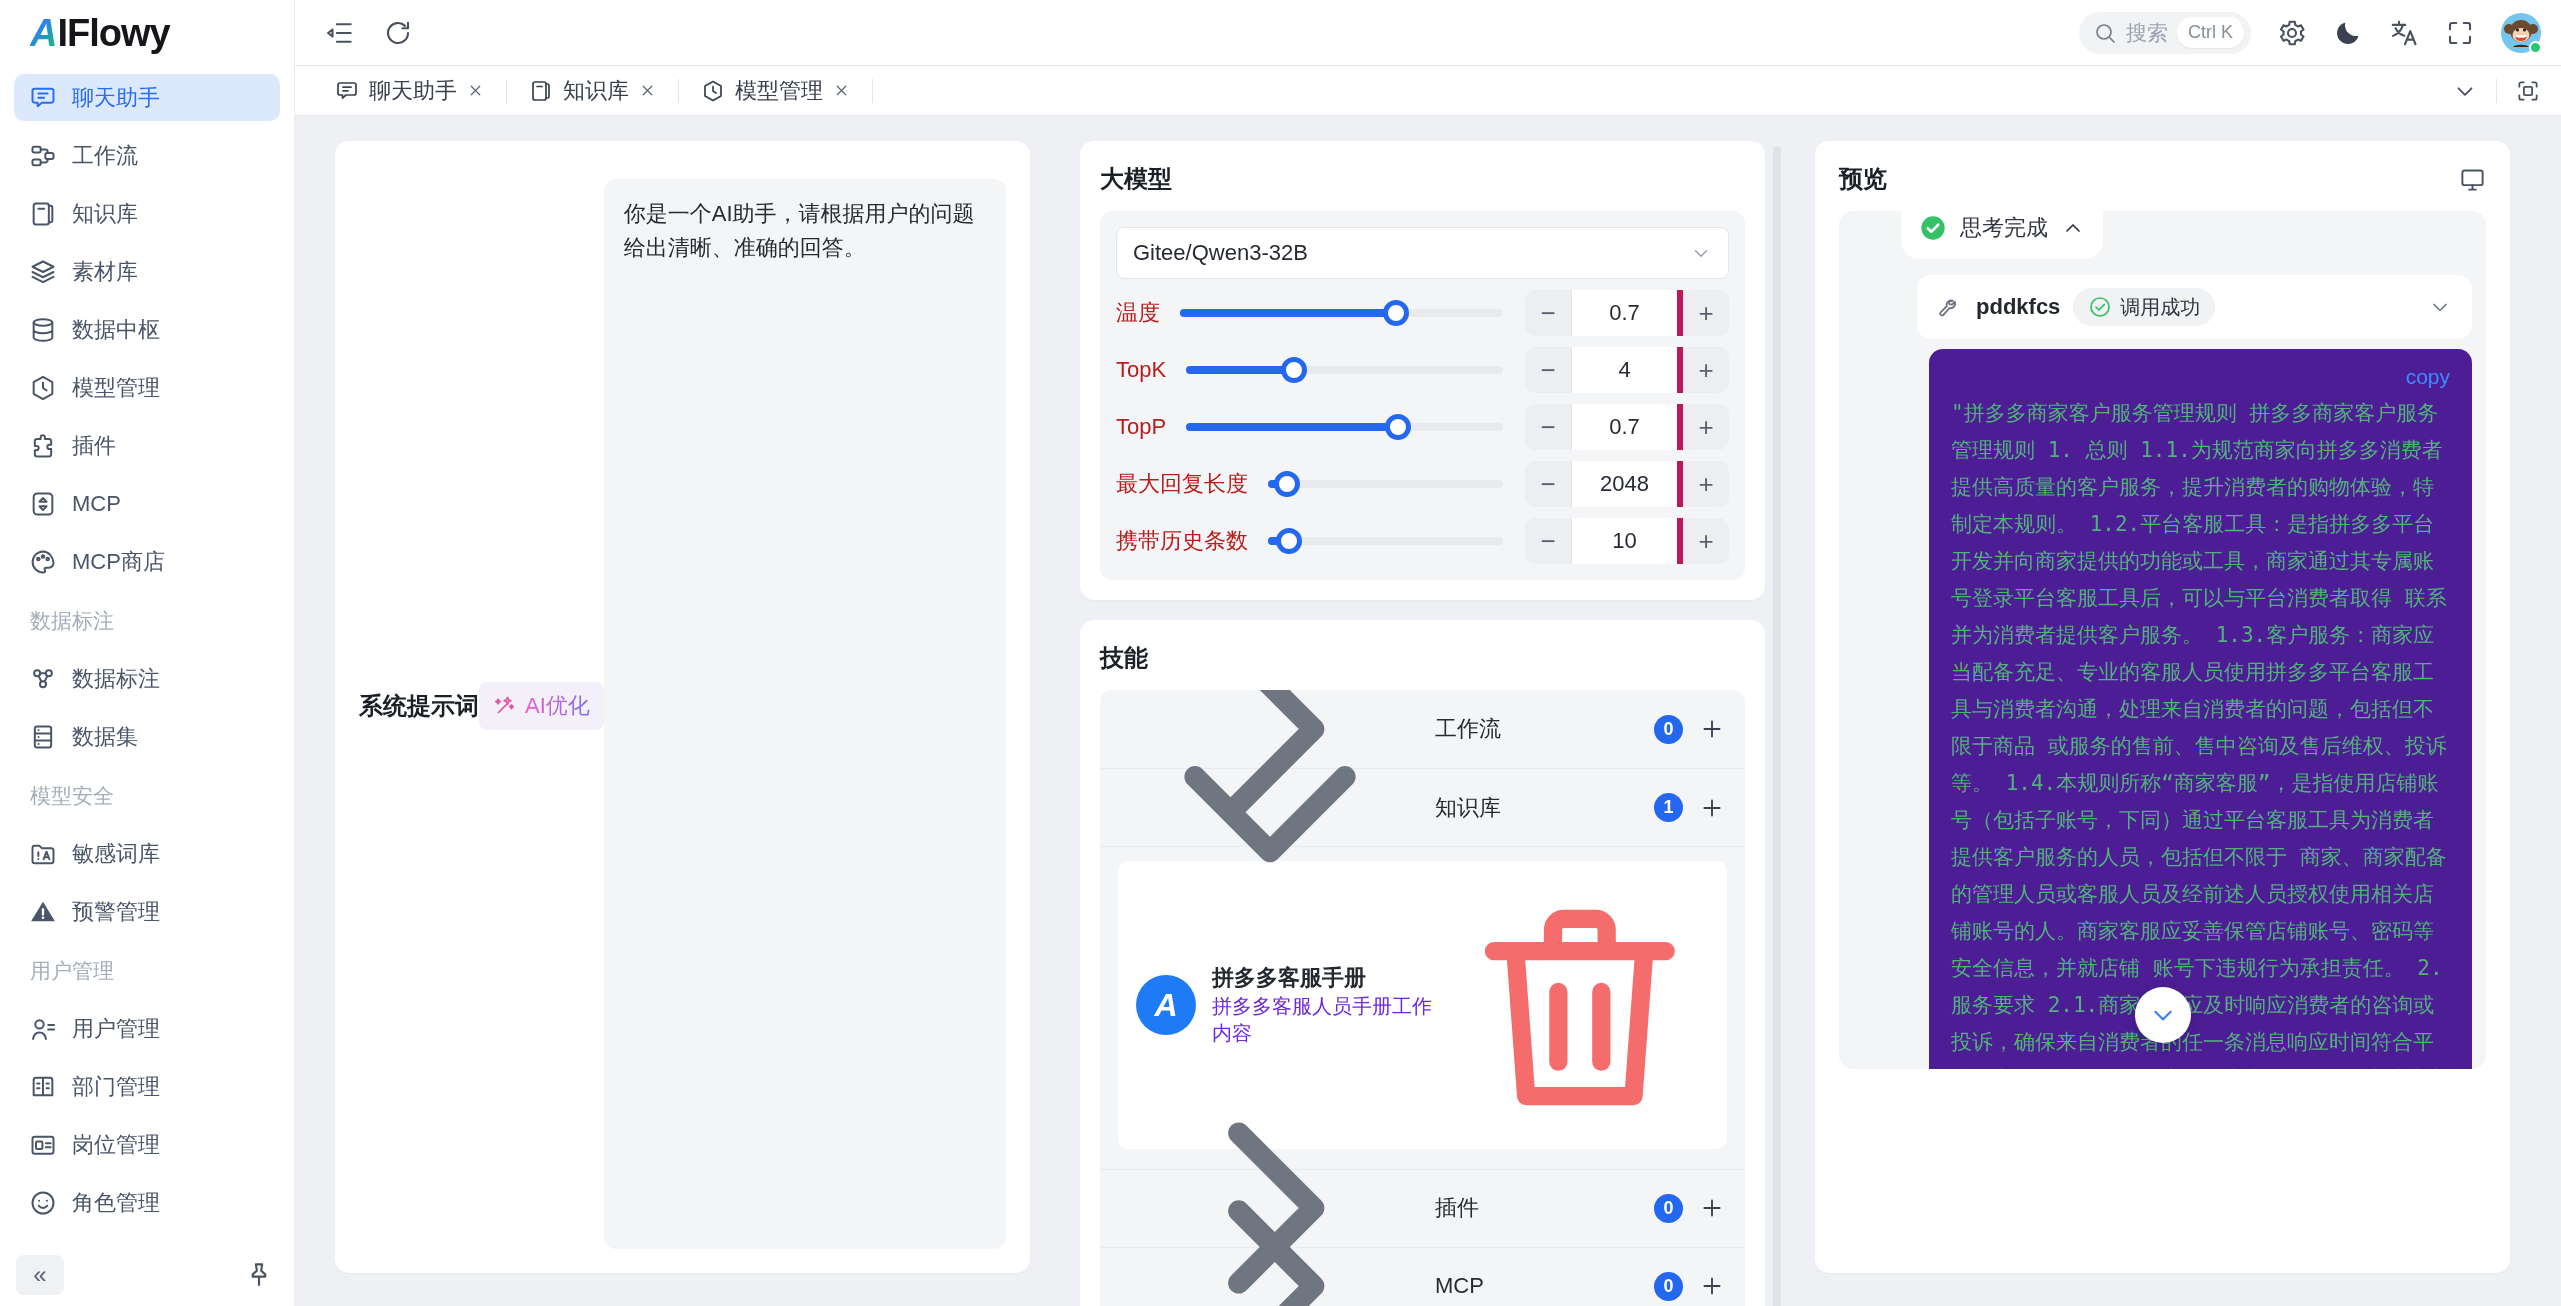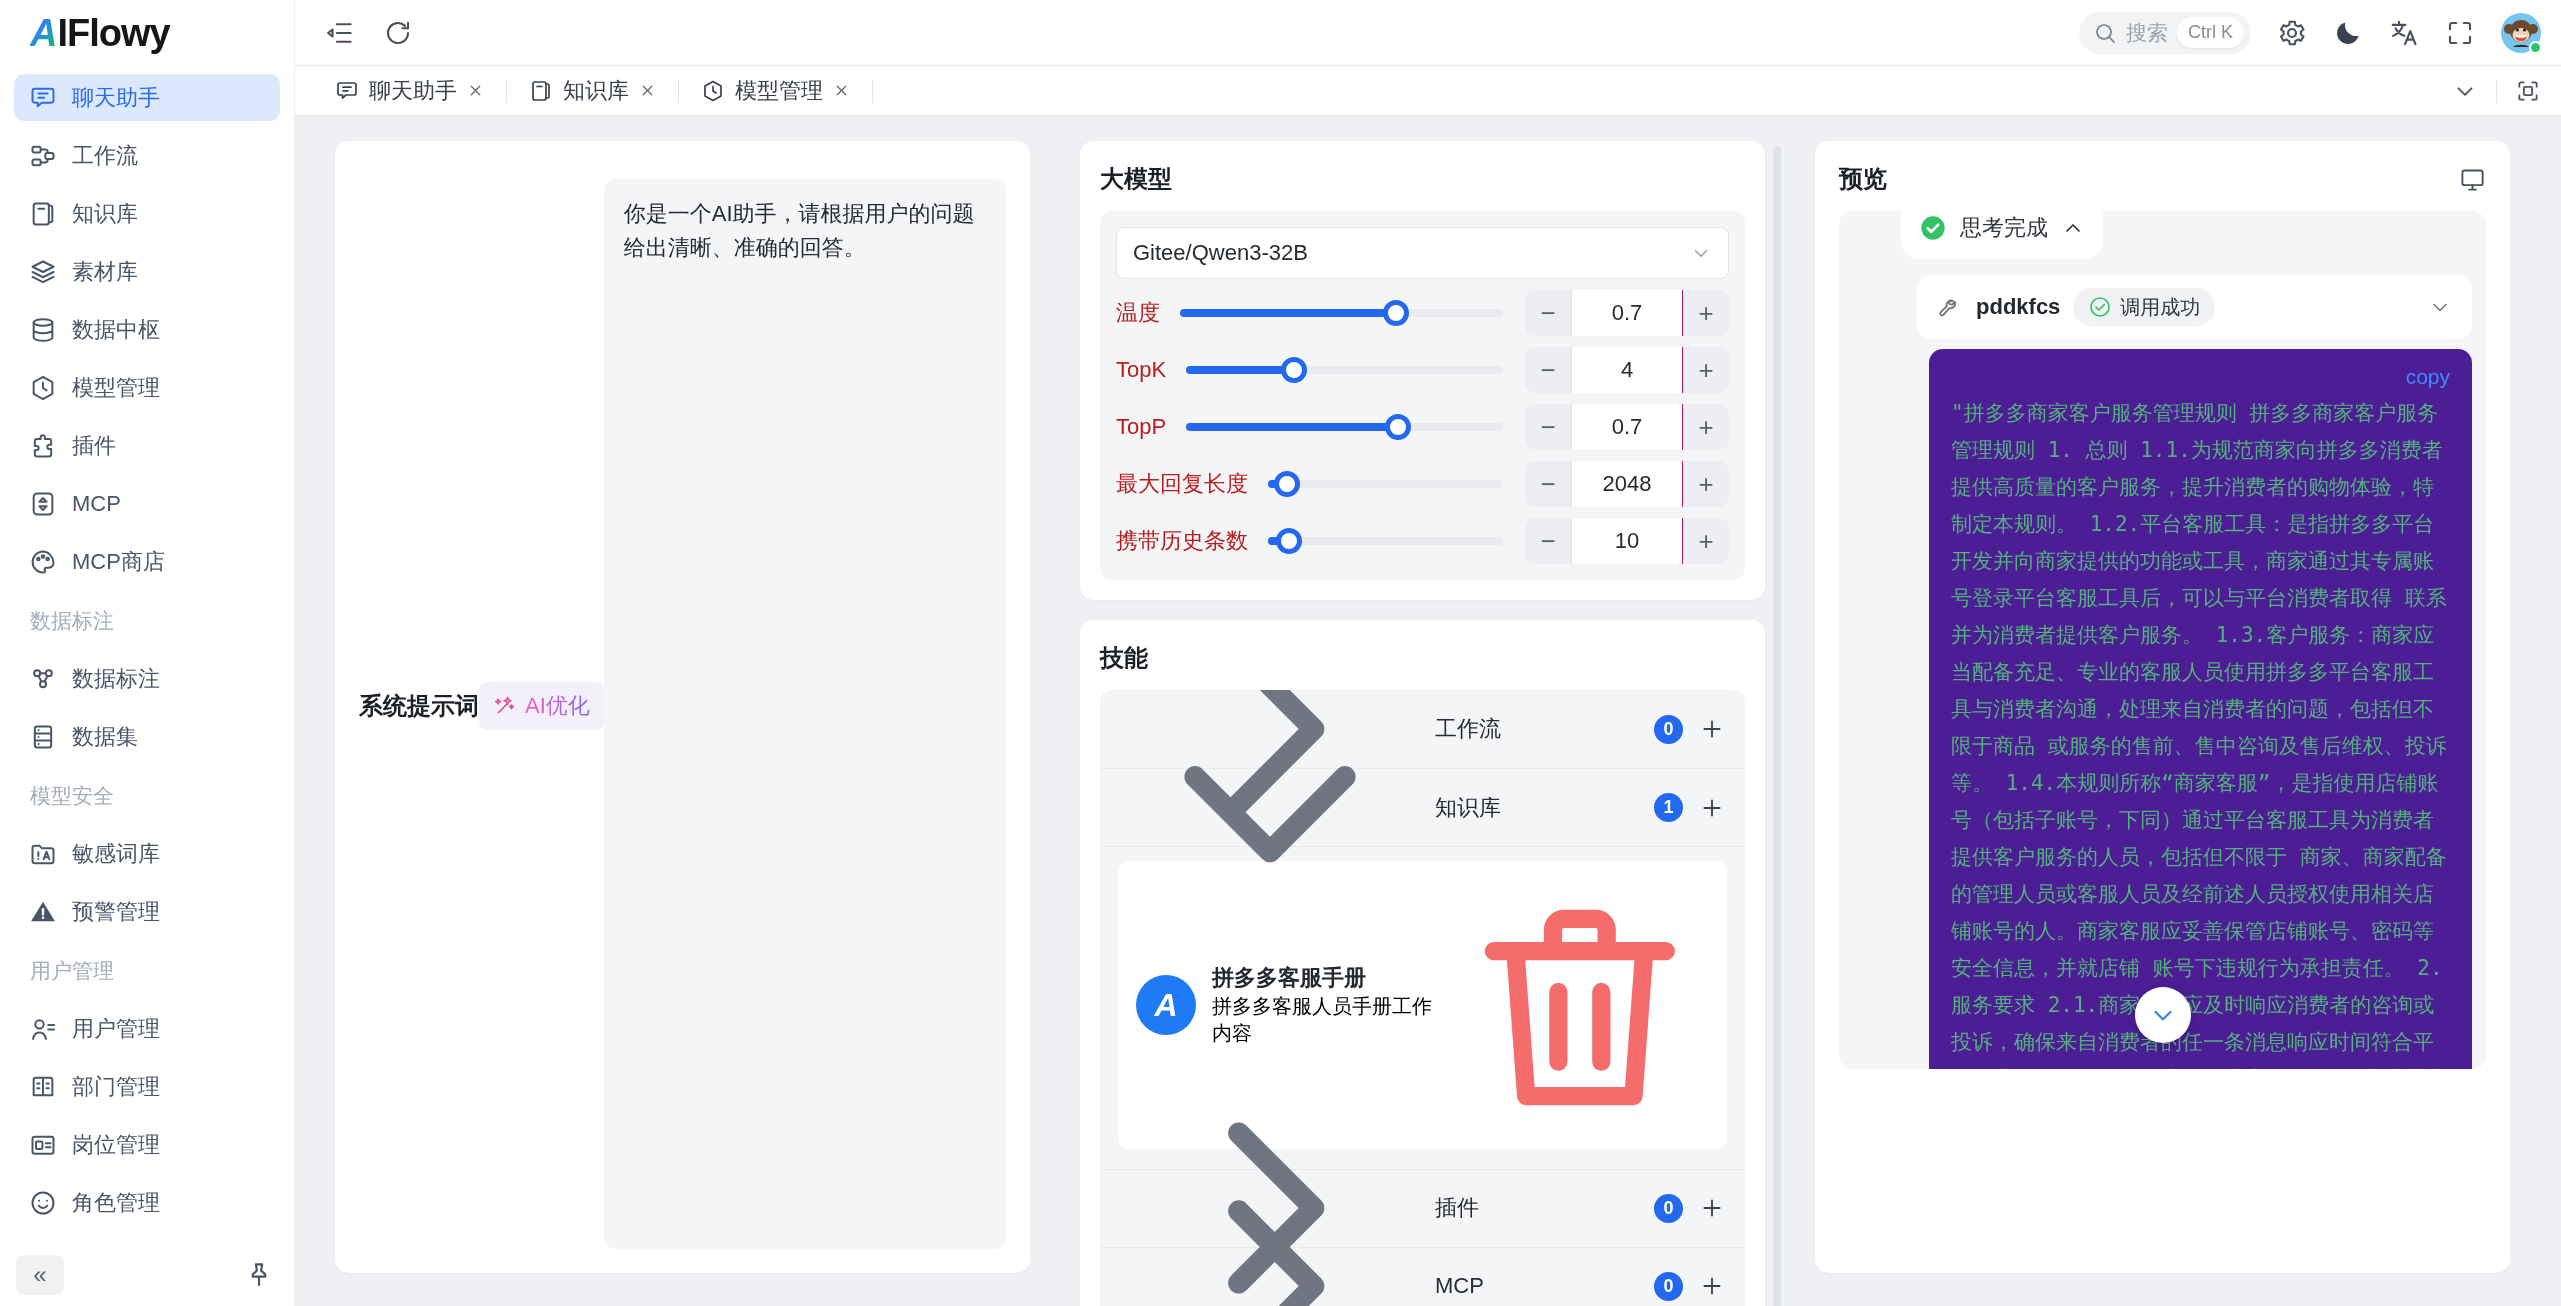--- a/index.html
+++ b/index.html
@@ -69,38 +69,38 @@
   .model-select { background:#fff; border:1px solid #e3e5e9; border-radius:8px; height:52px; display:flex; align-items:center; padding:0 16px; cursor:pointer; }
   .model-select .chev { margin-left:auto; color:#9aa2ae; }
   .param-row { display:flex; align-items:center; height:47px; margin-top:10px; }
   .param-label { color:#b91c1c; flex:none; }
   .slider { flex:1; margin:0 22px 0 20px; position:relative; height:26px; }
   .track { position:absolute; top:9px; left:0; right:0; height:8px; background:#e8eaed; border-radius:4px; }
   .fill { position:absolute; top:0; left:0; height:8px; background:#2468f0; border-radius:4px; }
   .thumb { position:absolute; top:-9px; width:26px; height:26px; background:#fff; border:5px solid #2468f0; border-radius:50%; margin-left:-13px; }
   .stepper { display:flex; align-items:stretch; height:46px; background:#eceef1; border-radius:10px; overflow:hidden; flex:none; }
   .step-btn { width:46px; border:none; background:transparent; color:#5a6270; font-size:26px; cursor:pointer; line-height:1; }
-  .step-val { width:112px; background:#fff; border-left:1px solid #e2e4e8; border-right:1px solid #be185d; display:flex; align-items:center; justify-content:center; color:#262b33; }
+  .step-val { width:112px; background:#fff; border-left:1px solid #e2e4e8; border-right:6px solid #be185d; display:flex; align-items:center; justify-content:center; color:#262b33; }
 
   .skills-card { padding:22px 20px 20px; flex:none; }
   .skills-panel { margin-top:16px; overflow:hidden; }
   .srow { display:flex; align-items:center; height:78px; padding:0 20px; }
   .srow + .srow, .sitem-wrap + .srow, .srow + .sitem-wrap { border-top:1px solid #e8eaec; }
   .srow .chev { color:#6f7682; margin-right:15px; }
   .chev .ic { width:20px; height:20px; }
   .srow-label { color:#262b33; }
   .srow .spacer { flex:1; }
   .count-badge { width:29px; height:29px; border-radius:50%; background:#2468f0; color:#fff; font-size:18px; font-weight:bold; display:flex; align-items:center; justify-content:center; }
   .plus-btn { background:none; border:none; color:#3a414d; margin-left:16px; cursor:pointer; display:flex; }
   .plus-btn .ic { width:26px; height:26px; }
   .sitem-wrap { padding:14px 18px 20px; }
   .sitem { background:#fff; border-radius:10px; display:flex; align-items:center; gap:16px; padding:15px 18px; }
   .sitem-logo { width:60px; height:60px; flex:none; }
   .sitem-title { font-weight:600; color:#23272e; }
-  .sitem-desc { font-size:20px; color:#000000; margin-top:0; }
+  .sitem-desc { font-size:20px; color:#6d28d9; margin-top:0; }
   .trash-btn { margin-left:auto; background:none; border:none; color:#f56c6c; cursor:pointer; }
   .trash-btn .ic { width:30px; height:30px; }
 
   .col2-scrollbar { position:absolute; left:1478px; top:30px; width:8px; height:1235px; background:#dfe2e7; border-radius:4px; }
 
   
   .preview-card { flex:1; min-width:0; display:flex; flex-direction:column; padding:22px 24px 24px; }
   .preview-head { display:flex; align-items:center; justify-content:space-between; }
   .preview-head .icon-btn .ic { width:27px; height:27px; }
   .chat-panel { margin-top:16px; height:858px; background:#f4f5f7; border-radius:14px; position:relative; overflow:hidden; flex:none; }

